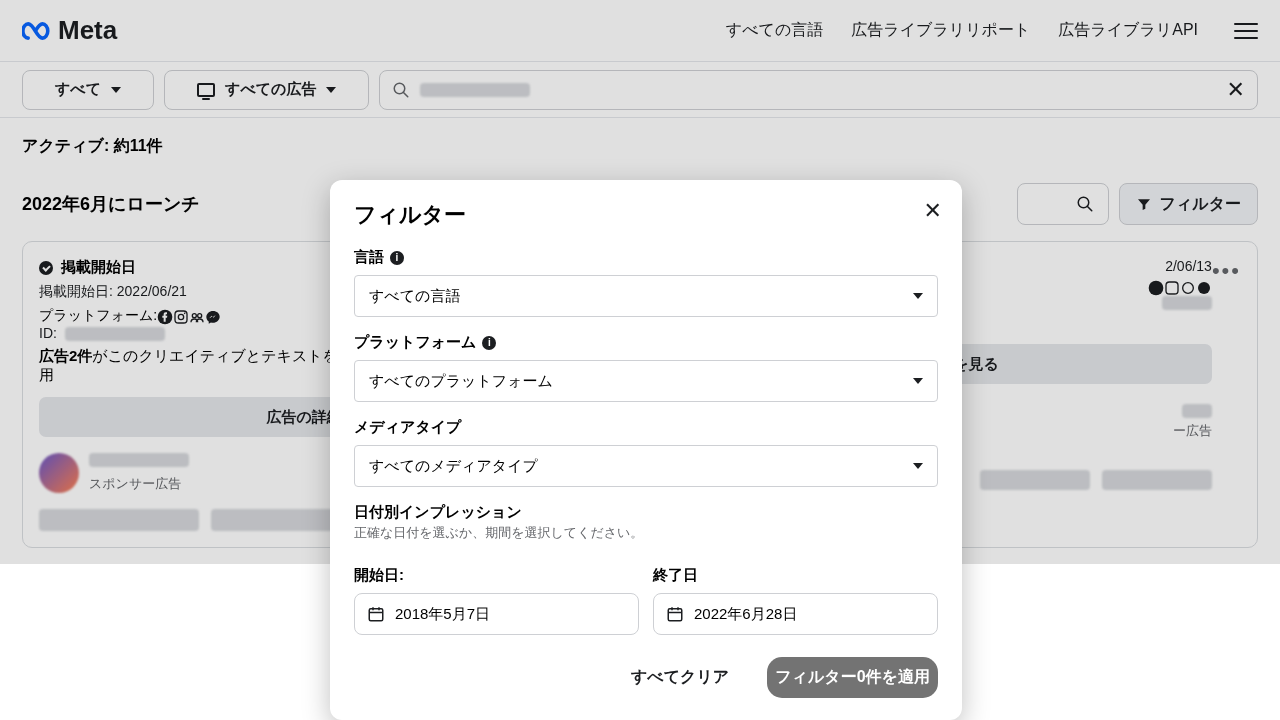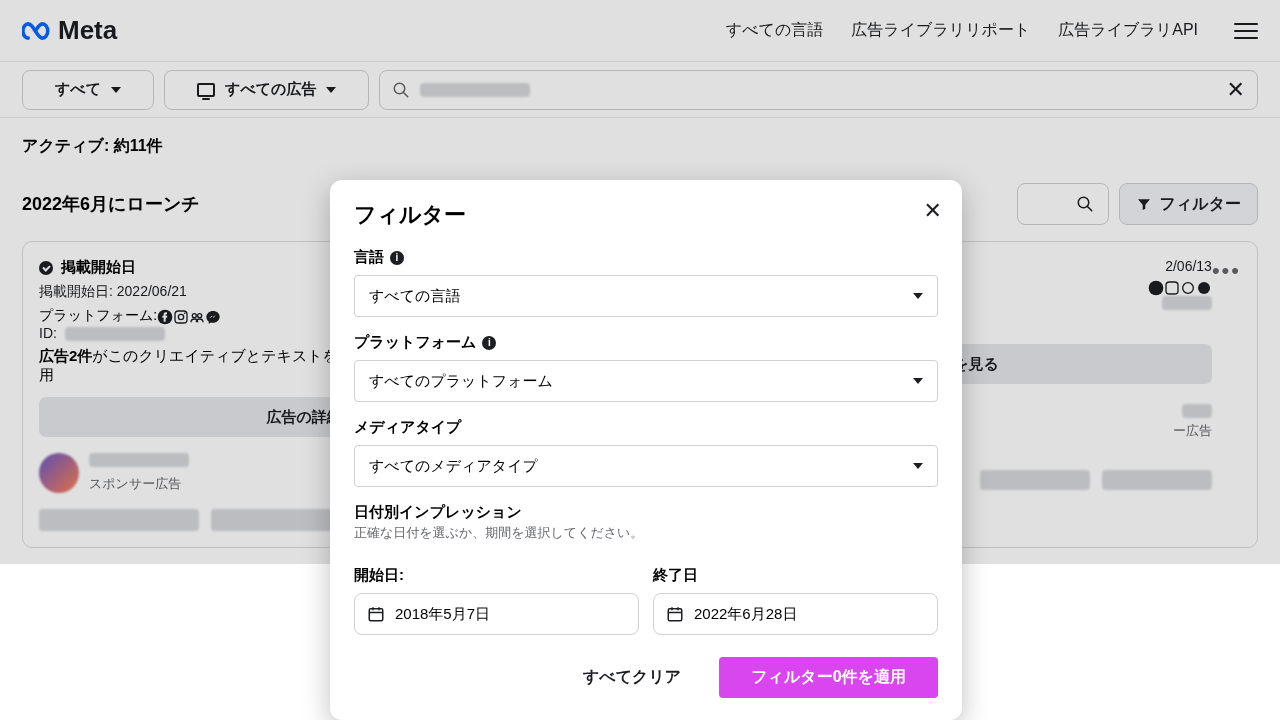--- a/index.html
+++ b/index.html
@@ -64,21 +64,21 @@
   .select{width:100%;height:42px;border:1px solid #ced0d4;border-radius:4px;display:flex;align-items:center;padding:0 14px;font-size:15px;margin-bottom:16px;}
   .select .caret{margin-left:auto;}
   .subdesc{font-size:13px;color:#65676b;margin-bottom:9px;}
   .daterow{display:flex;gap:14px;}
   .datecol{flex:1;margin-top:15px;}
   .datecol .dlabel{font-size:15px;font-weight:700;margin-bottom:8px;}
   .datebox{height:42px;border:1px solid #ced0d4;border-radius:8px;display:flex;align-items:center;padding:0 12px;gap:10px;font-size:15px;}
   .cal-ico{width:18px;height:18px;}
   .modal-actions{display:flex;justify-content:flex-end;align-items:center;gap:26px;margin-top:22px;}
   .linkbtn{font-size:16px;font-weight:600;color:#1c1e21;padding:10px 12px;border-radius:6px;}
-  .primarybtn{background:#d946ef;color:#fff;font-size:16px;font-weight:700;padding:10px 32px;border-radius:4px;}
+  .primarybtn{background:#737373;color:#fff;font-size:16px;font-weight:700;padding:10px 8px;border-radius:15px;}
 </style>
 </head>
 <body>
 
 <div class="page">
   <div class="dimlayer">
 
     <div class="topbar">
       <div class="logo">
         <svg viewBox="0 0 36 24">

